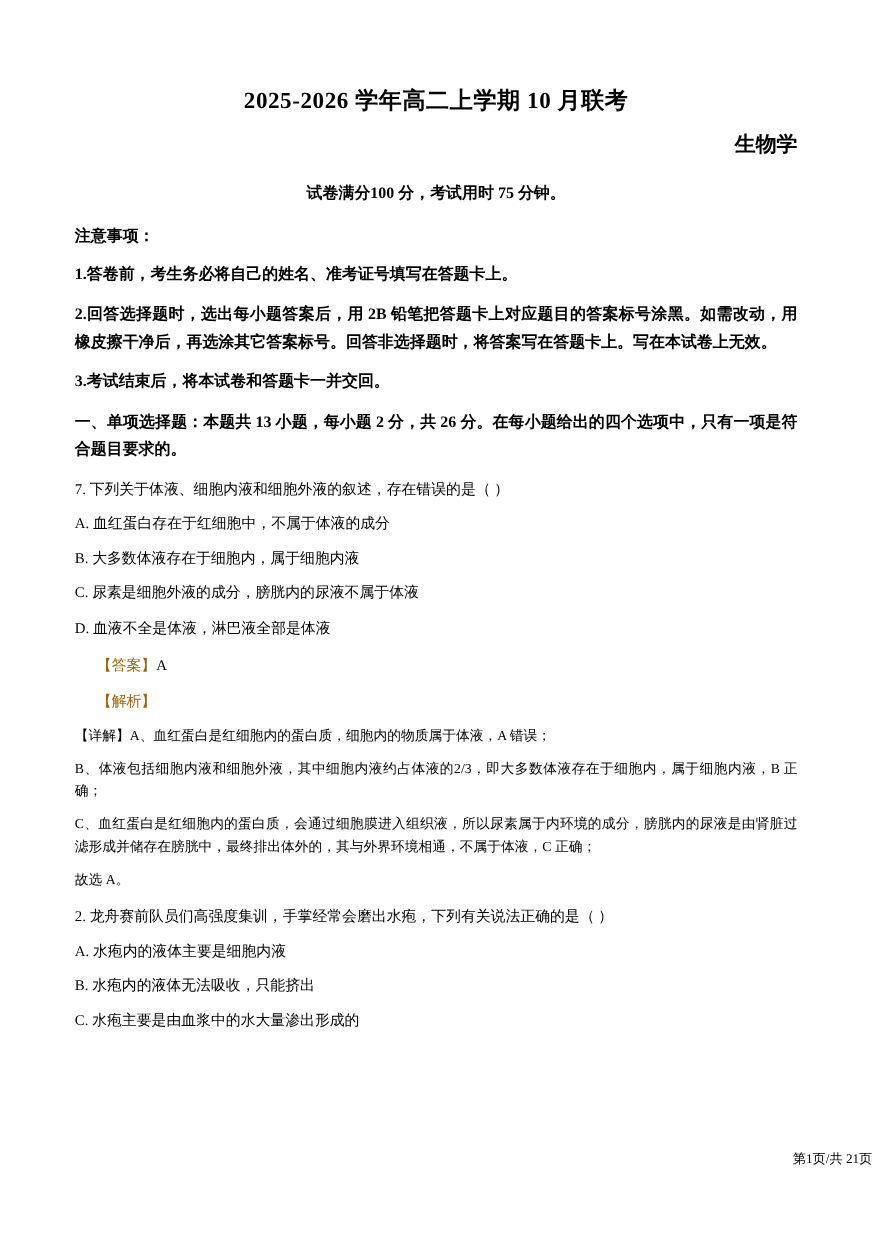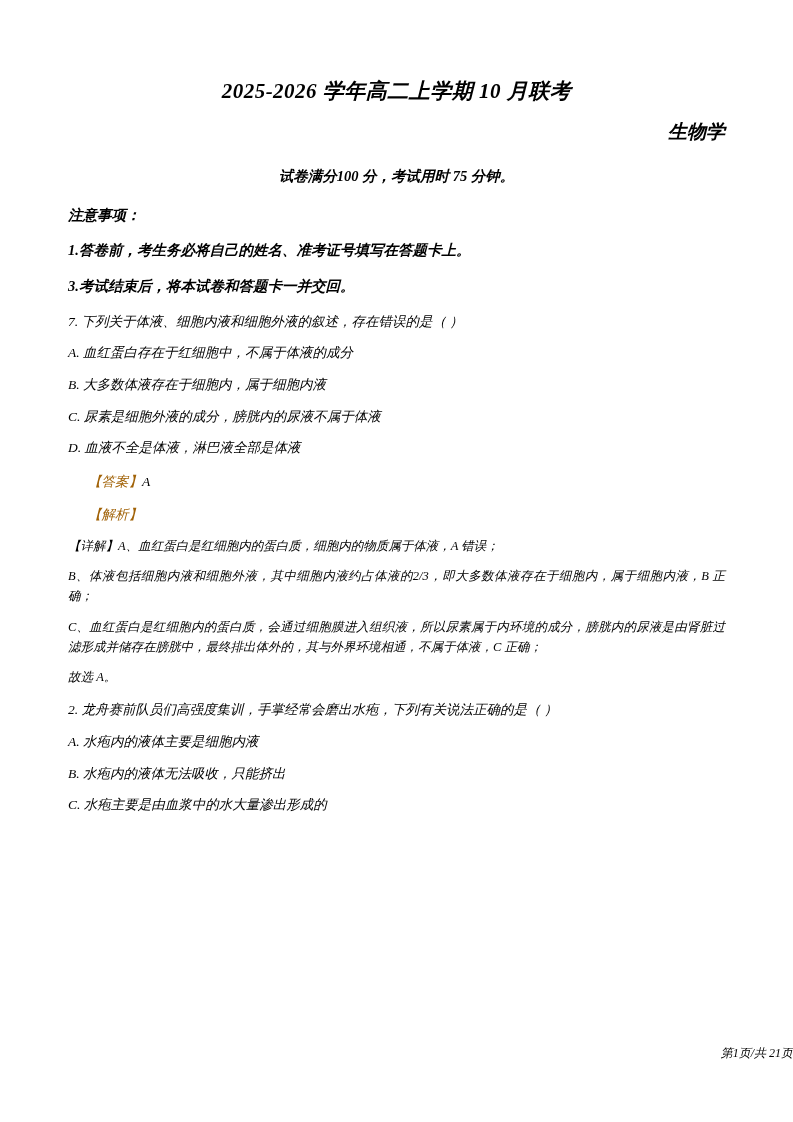--- a/index.html
+++ b/index.html
@@ -14,21 +14,20 @@
     color: #000000;
     position: relative;
     overflow: hidden;
   }
   .page {
     width: 793px;
     height: 1120px;
     box-sizing: border-box;
     padding: 62px 68px 16px 68px;
     position: relative;
-    font-style: italic;
   }
   .doc-title {
     text-align: center;
     font-size: 21px;
     font-weight: bold;
     letter-spacing: 0.5px;
     margin: 14px 0 0 0;
     line-height: 1.5;
   }
   .doc-subject {
@@ -104,22 +103,24 @@
 <body>
 
 <div class="page">
 
   <h1 class="doc-title">2025-2026 学年高二上学期 10 月联考</h1>
   <h2 class="doc-subject">生物学</h2>
   <p class="doc-score">试卷满分100 分，考试用时 75 分钟。</p>
 
   <p class="notice-head">注意事项：</p>
   <p class="notice-item">1.答卷前，考生务必将自己的姓名、准考证号填写在答题卡上。</p>
+  <p class="notice-item">2.回答选择题时，选出每小题答案后，用 2B 铅笔把答题卡上对应题目的答案标号涂黑。如需改动，用橡皮擦干净后，再选涂其它答案标号。回答非选择题时，将答案写在答题卡上。写在本试卷上无效。</p>
   <p class="notice-item">3.考试结束后，将本试卷和答题卡一并交回。</p>
 
+  <p class="section-head">一、单项选择题：本题共 13 小题，每小题 2 分，共 26 分。在每小题给出的四个选项中，只有一项是符合题目要求的。</p>
 
   <p class="q-stem">7. 下列关于体液、细胞内液和细胞外液的叙述，存在错误的是（      ）</p>
   <p class="q-opt">A. 血红蛋白存在于红细胞中，不属于体液的成分</p>
   <p class="q-opt">B. 大多数体液存在于细胞内，属于细胞内液</p>
   <p class="q-opt">C. 尿素是细胞外液的成分，膀胱内的尿液不属于体液</p>
   <p class="q-opt">D. 血液不全是体液，淋巴液全部是体液</p>
 
   <p class="ans-line"><span class="tag">【答案】</span><span>A</span></p>
   <p class="ans-line"><span class="tag">【解析】</span></p>
 

